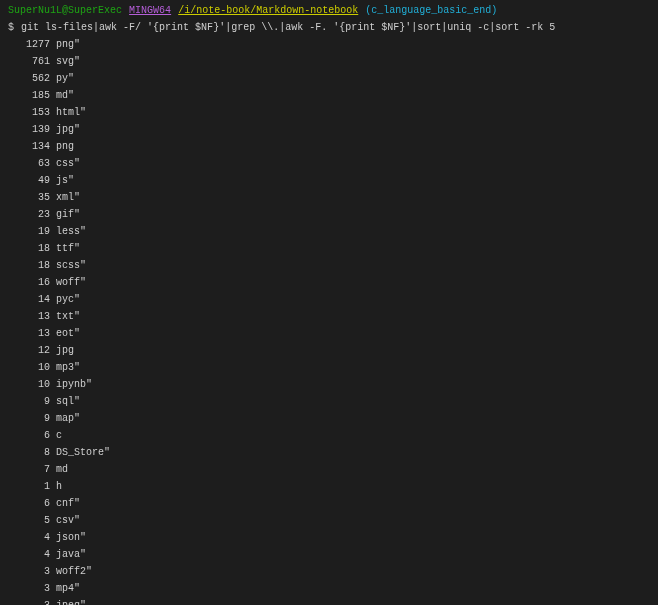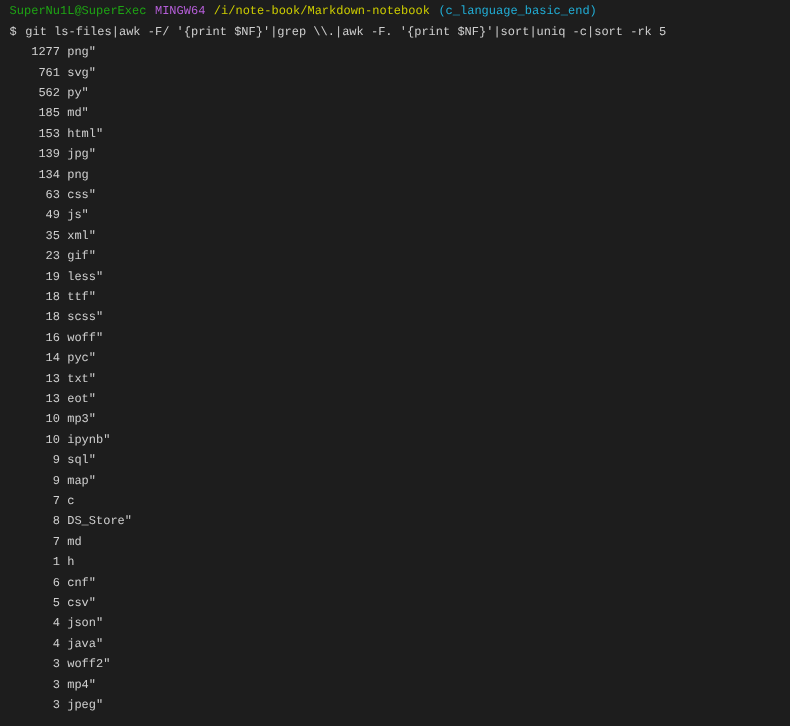--- a/index.html
+++ b/index.html
@@ -25,22 +25,22 @@
     display: flex;
     gap: 7.08px;
     white-space: pre;
     height: 17px;
   }
   .out-line {
     white-space: pre;
     height: 17px;
   }
   .green   { color: var(--green,   #1ea414); }
-  .magenta { color: var(--magenta, #b55ed8); }
-  .yellow  { color: var(--yellow,  #cdcd00); }
+  .magenta { color: var(--magenta, #b55ed8); text-decoration: underline; }
+  .yellow  { color: var(--yellow,  #cdcd00); text-decoration: underline; }
   .cyan    { color: var(--cyan,    #21aed6); }
 </style>
 </head>
 <body>
 
 <div class="terminal">
   <div class="row">
     <span class="green">SuperNu1L@SuperExec</span>
     <span class="magenta">MINGW64</span>
     <span class="yellow">/i/note-book/Markdown-notebook</span>
@@ -62,25 +62,26 @@
       <div class="out-line">     49 js"</div>
       <div class="out-line">     35 xml"</div>
       <div class="out-line">     23 gif"</div>
       <div class="out-line">     19 less"</div>
       <div class="out-line">     18 ttf"</div>
       <div class="out-line">     18 scss"</div>
       <div class="out-line">     16 woff"</div>
       <div class="out-line">     14 pyc"</div>
       <div class="out-line">     13 txt"</div>
       <div class="out-line">     13 eot"</div>
+      <div class="out-line">     12 jpg</div>
       <div class="out-line">     10 mp3"</div>
       <div class="out-line">     10 ipynb"</div>
       <div class="out-line">      9 sql"</div>
       <div class="out-line">      9 map"</div>
-      <div class="out-line">      7 c</div>
+      <div class="out-line">      6 c</div>
       <div class="out-line">      8 DS_Store"</div>
       <div class="out-line">      7 md</div>
       <div class="out-line">      1 h</div>
       <div class="out-line">      6 cnf"</div>
       <div class="out-line">      5 csv"</div>
       <div class="out-line">      4 json"</div>
       <div class="out-line">      4 java"</div>
       <div class="out-line">      3 woff2"</div>
       <div class="out-line">      3 mp4"</div>
       <div class="out-line">      3 jpeg"</div>

